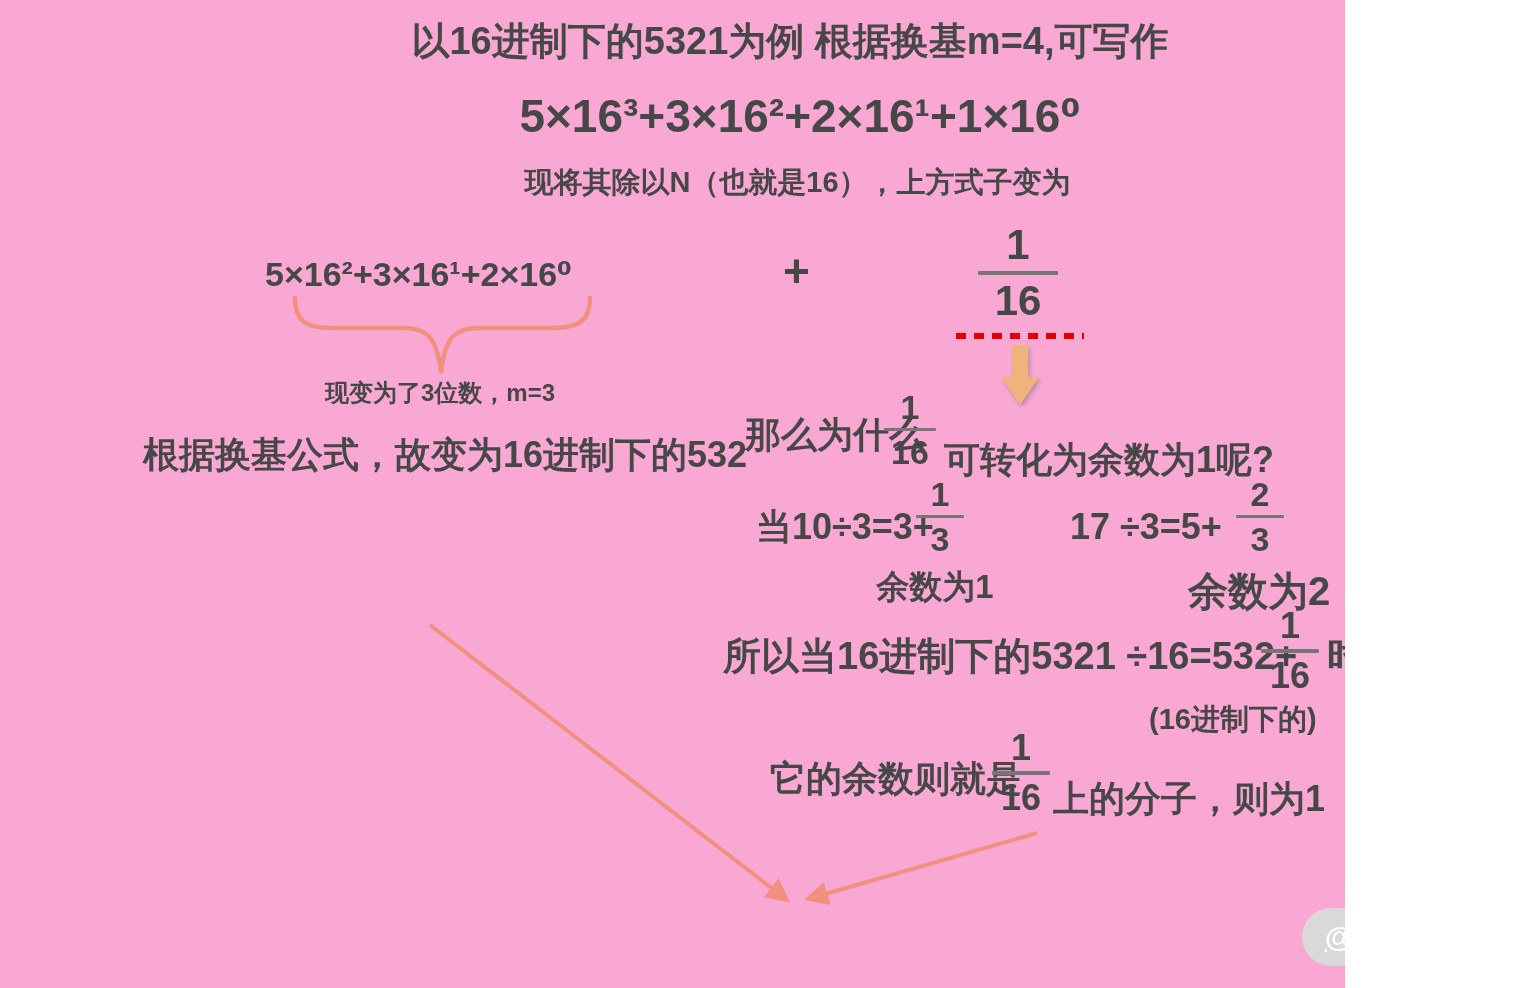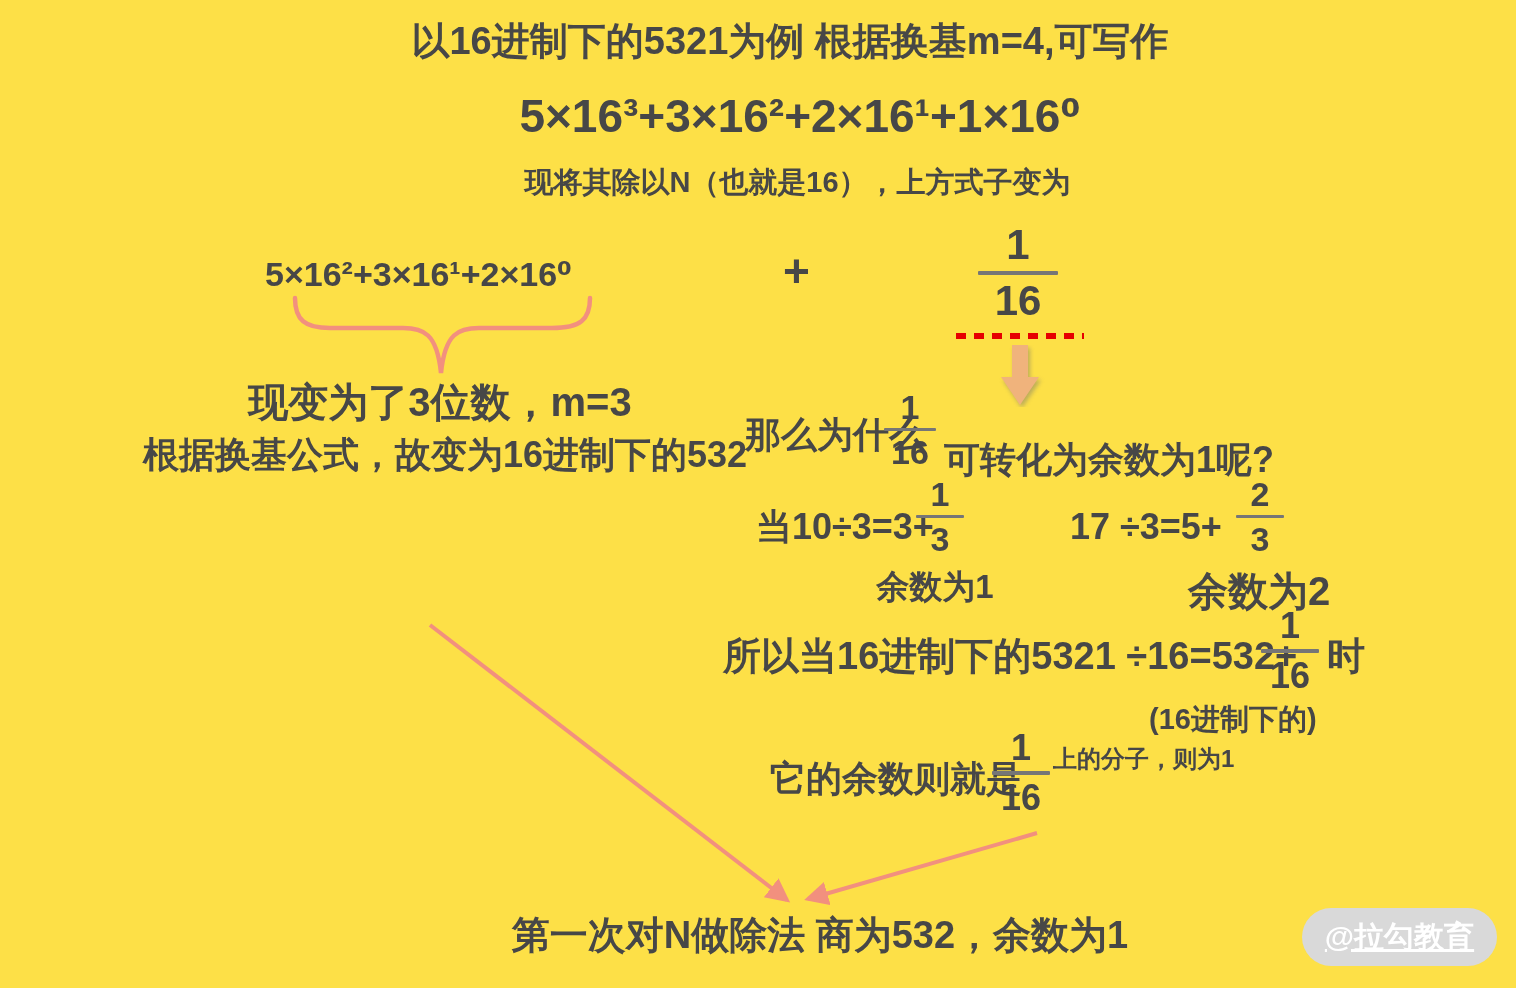--- a/index.html
+++ b/index.html
@@ -1,19 +1,19 @@
 <!DOCTYPE html>
 <html><head>
 <meta charset="utf-8">
 <style>
   html,body{margin:0;padding:0;background:#ffffff;}
   #stage{
     position:relative;
-    width:1516px;height:988px;
-    background:#fde047;
+    width:1345px;height:988px;
+    background:#f9a8d4;
     font-family:"Liberation Sans","DejaVu Sans",sans-serif;
     font-weight:600;
     color:#474747;
     overflow:hidden;
   }
   .abs{position:absolute;line-height:1.15;white-space:nowrap;}
   .ctr{text-align:center;}
   .frac{position:absolute;text-align:center;line-height:1;}
   .frac .num,.frac .den{display:block;}
   .frac .bar{display:block;height:4px;background:#767676;margin:5px auto;width:100%;border-radius:1px;}
@@ -52,21 +52,21 @@
   <div class="red-dash" style="left:956px;top:333px;width:128px;"></div>
 
   <svg style="left:994px;top:345px;" width="52" height="62" viewBox="0 0 52 62">
     <polygon points="18,0 34,0 34,32 45,32 26,60 7,32 18,32" fill="#f0b37c" style="filter:drop-shadow(2px 3px 2px rgba(110,110,110,0.45));"></polygon>
   </svg>
 
   <svg style="left:290px;top:295px;" width="305" height="85" viewBox="0 0 305 85">
     <path d="M 5,3 C 5,25 15,33 40,33 L 113,33 C 133,33 147,38 151,78 C 155,38 169,33 189,33 L 262,33 C 290,33 300,25 300,3" fill="none" stroke="#f2907e" stroke-width="4.5" stroke-linecap="round"></path>
   </svg>
 
-  <div class="abs ctr" style="left:240px;top:379px;width:400px;font-size:40px;text-align:center;">现变为了3位数，m=3</div>
+  <div class="abs ctr" style="left:240px;top:379px;width:400px;font-size:24px;text-align:center;">现变为了3位数，m=3</div>
 
   <div class="abs ctr" style="left:143px;top:434px;width:600px;font-size:36px;">根据换基公式，故变为16进制下的532</div>
 
   <div class="abs" style="left:745px;top:414px;font-size:36px;">那么为什么</div>
 
   <div class="frac sm" style="left:884px;top:390px;width:52px;font-size:34px;">
     <span class="num">1</span>
     <span class="bar"></span>
     <span class="den">16</span>
   </div>
@@ -106,29 +106,28 @@
   <div class="abs" style="left:1113px;top:703px;font-size:29px;margin-left:36px;">(16进制下的)</div>
 
   <div class="abs" style="left:770px;top:758px;font-size:36px;">它的余数则就是</div>
 
   <div class="frac" style="left:992px;top:730px;width:58px;font-size:36px;">
     <span class="num">1</span>
     <span class="bar"></span>
     <span class="den">16</span>
   </div>
 
-  <div class="abs" style="left:1053px;top:745px;font-size:24px;">上的分子，则为1</div>
+  <div class="abs" style="left:1053px;top:778px;font-size:36px;">上的分子，则为1</div>
 
   <svg style="left:0;top:0;" width="1520" height="988" viewBox="0 0 1520 988" pointer-events="none">
     <defs>
       <marker id="ah" markerWidth="7" markerHeight="7" refX="5" refY="3" orient="auto">
         <path d="M0,0 L6,3 L0,6 z" fill="#f2907e"></path>
       </marker>
     </defs>
     <line x1="430" y1="625" x2="787" y2="900" stroke="#f2907e" stroke-width="4" marker-end="url(#ah)"></line>
     <line x1="1037" y1="833" x2="808" y2="899" stroke="#f2907e" stroke-width="4" marker-end="url(#ah)"></line>
   </svg>
 
-  <div class="abs ctr" style="left:420px;top:914px;width:800px;font-size:38px;">第一次对N做除法 商为532，余数为1</div>
 
   <div class="watermark" style="left:1302px;top:908px;width:195px;height:58px;font-size:30px;">@拉勾教育</div>
 
 </div>
 
 </body></html>

